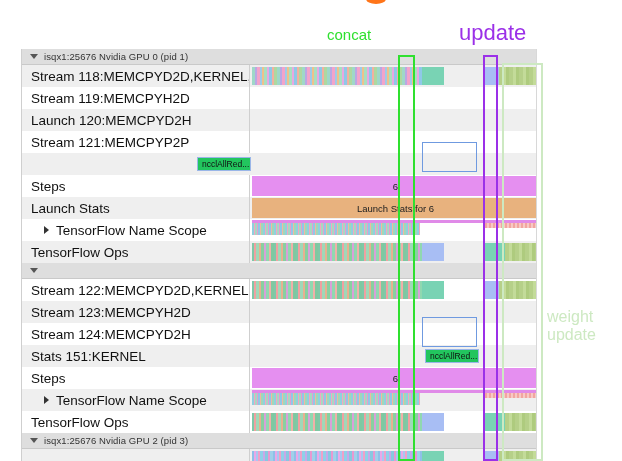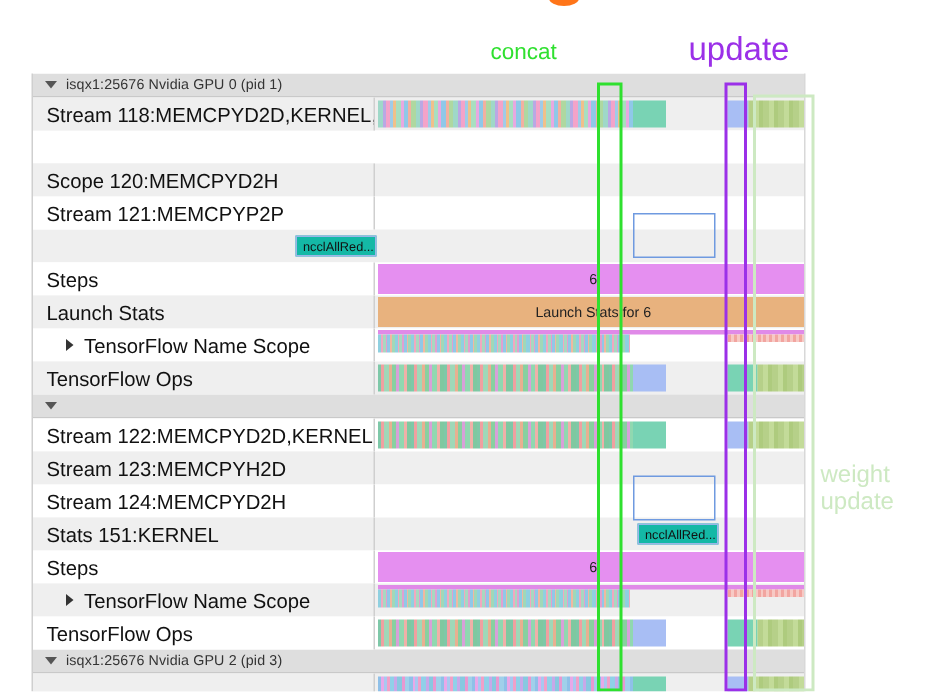--- a/index.html
+++ b/index.html
@@ -128,21 +128,21 @@
     font-size: 9.5px; color: #222;
   }
   .launch-bar {
     position: absolute; top: 1px; height: 20px;
     background: #e8b27e;
     display: flex; align-items: center; justify-content: center;
     font-size: 9.5px; color: #222;
   }
   .nccl-box {
     position: absolute;
-    background: #14b8a6;
+    background: #22c55e;
     border: 1px solid #9ab6e8;
     display: flex; align-items: center;
     padding-left: 4px;
     font-size: 8.5px; color: #111;
     white-space: nowrap; overflow: hidden;
   }
 
   
   .overlay-rect { position: absolute; z-index: 20; pointer-events: none; }
   #rect-concat { left: 398px; top: 55px; width: 17px; height: 406px;
@@ -181,25 +181,28 @@
           <span>Stream 118:MEMCPYD2D,KERNEL,ME</span>
         </div>
         <div class="track">
           <div class="strip strip-a" style="left: 2px; width: 170px;"></div>
           <div class="strip strip-teal" style="left: 172px; width: 22px;"></div>
           <div class="strip strip-blue" style="left: 235px; width: 14px;"></div>
           <div class="strip strip-olive" style="left: 249px; width: 40px;"></div>
         </div>
       </div>
       <div class="row white">
-        <div class="track"></div>
-      </div>
-      <div class="row alt">
-        <div class="rowlabel">
-          <span>Scope 120:MEMCPYD2H</span>
+        <div class="rowlabel">
+          <span>Stream 119:MEMCPYH2D</span>
+        </div>
+        <div class="track"></div>
+      </div>
+      <div class="row alt">
+        <div class="rowlabel">
+          <span>Launch 120:MEMCPYD2H</span>
         </div>
         <div class="track"></div>
       </div>
       <div class="row white">
         <div class="rowlabel">
           <span>Stream 121:MEMCPYP2P</span>
         </div>
         <div class="track"></div>
       </div>
       <div class="row alt">

